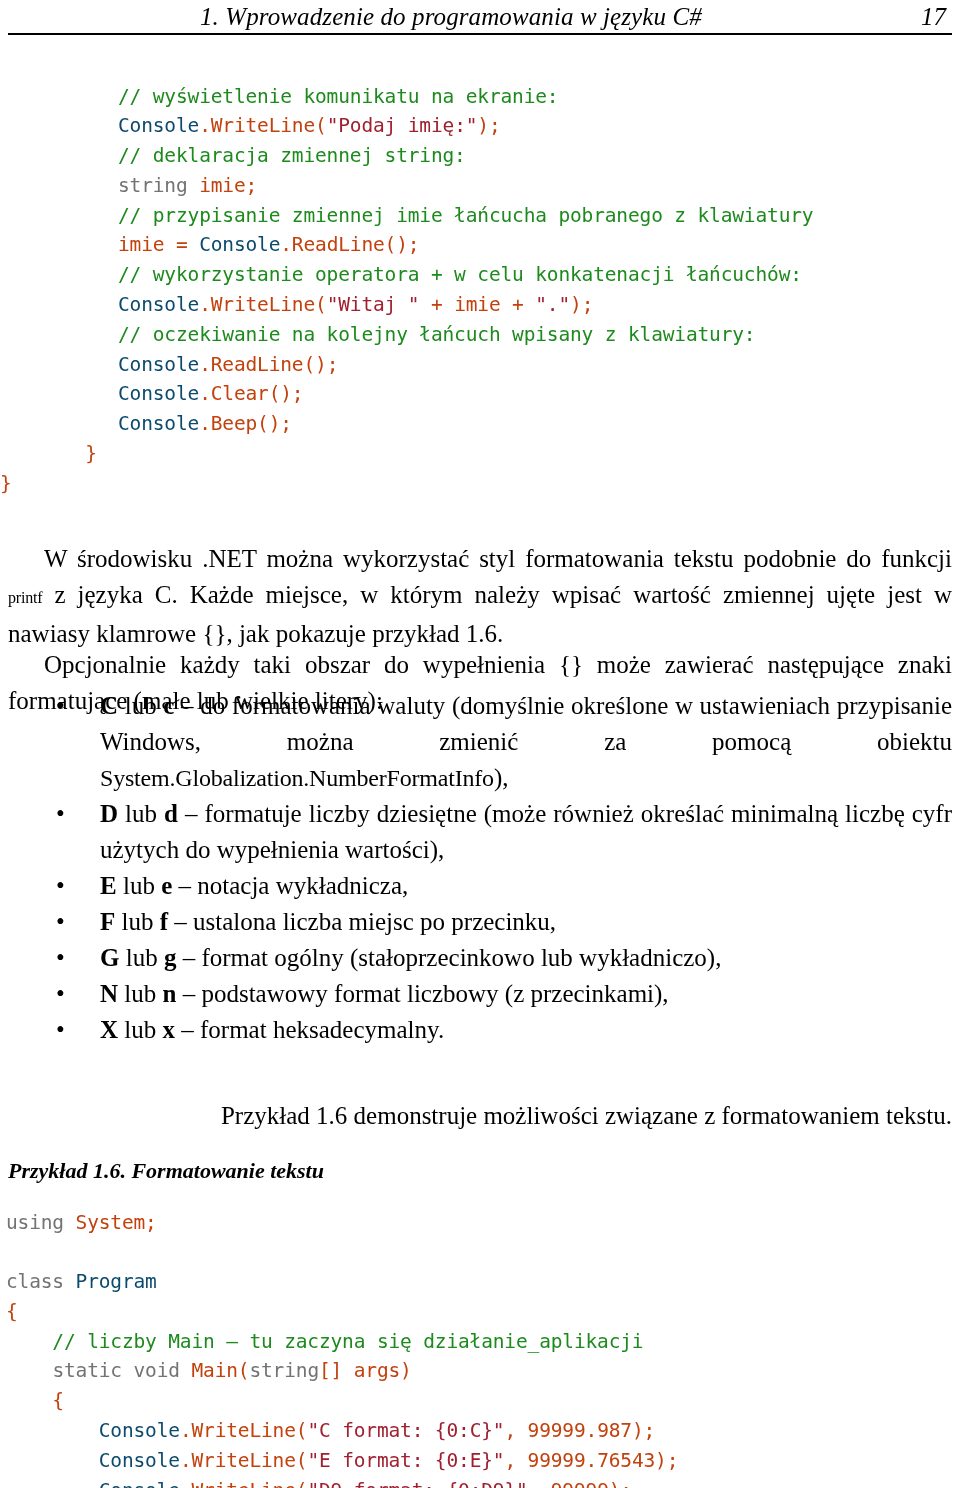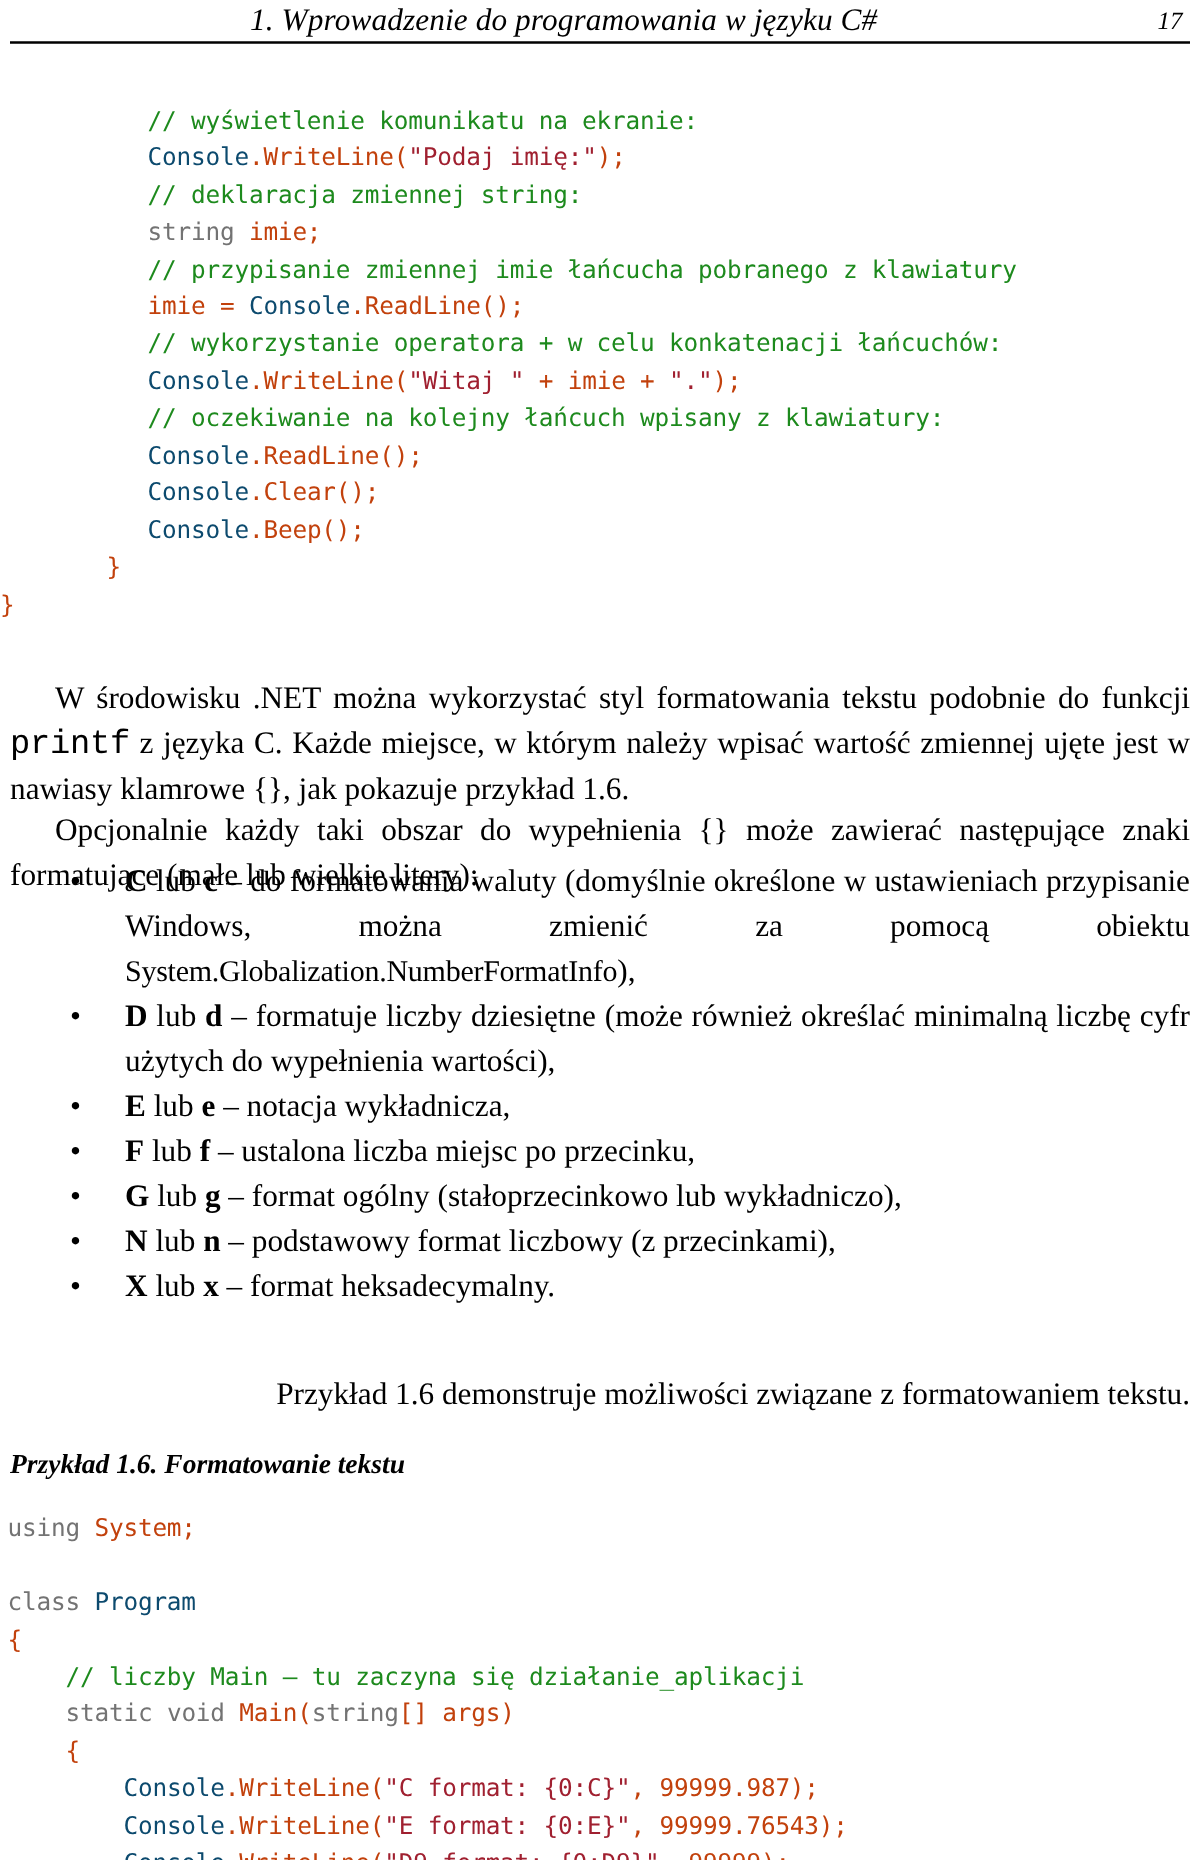--- a/index.html
+++ b/index.html
@@ -33,21 +33,21 @@
     line-height: 30px;
     letter-spacing: 0.1px;
     white-space: nowrap;
     margin-left: 10px;
   }
   .page-header .hdr-pageno {
     position: absolute;
     right: 14px;
     top: 2px;
     font-style: italic;
-    font-size: 20px;
+    font-size: 25px;
     line-height: 30px;
   }
   .page-header .hdr-rule {
     position: absolute;
     left: 8px;
     top: 33px;
     width: 944px;
     height: 0;
     border-top: 2.5px solid #000;
   }
@@ -83,22 +83,22 @@
 
   
   .prose {
     position: absolute;
     font-size: 25px;
     line-height: 36px;
     text-align: justify;
     text-justify: inter-word;
   }
   .prose .mono {
-    font-family: Liberation Mono, monospace;
-    font-size: 27px;
+    font-family: Liberation Serif, serif;
+    font-size: 16px;
     letter-spacing: -0.2px;
   }
   #para-net {
     left: 8px;
     top: 516px;
     width: 944px;
     text-indent: 36px;
   }
   #para-opcjonalnie {
     left: 8px;

